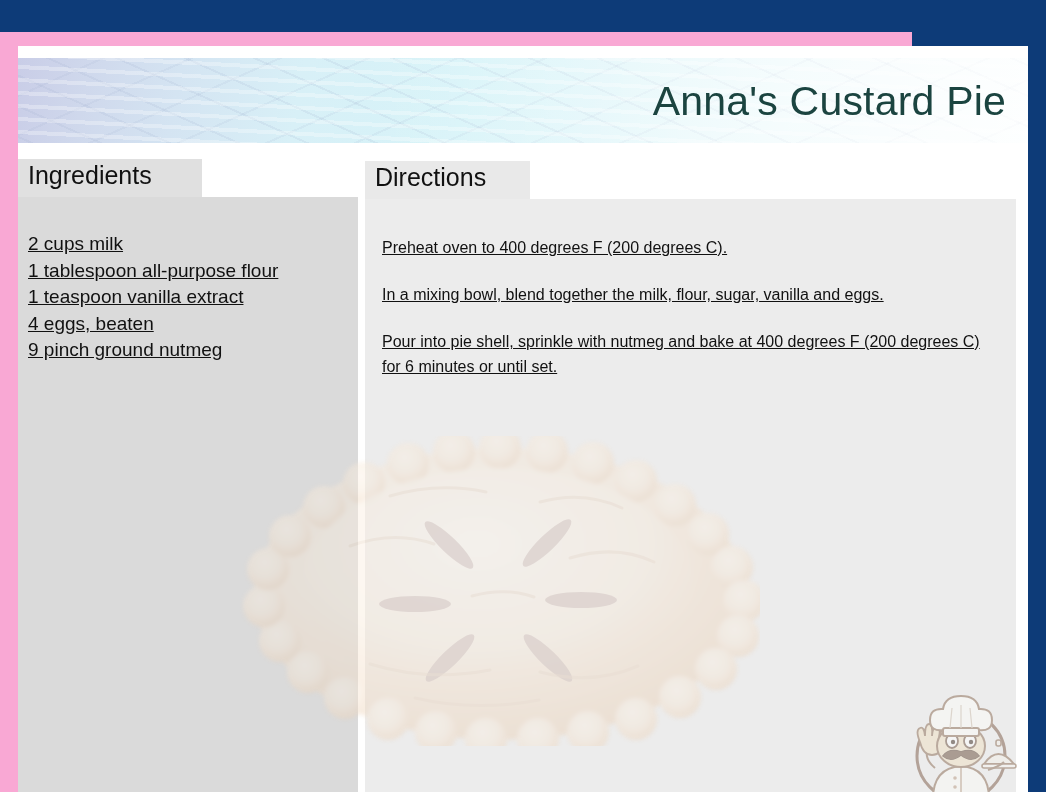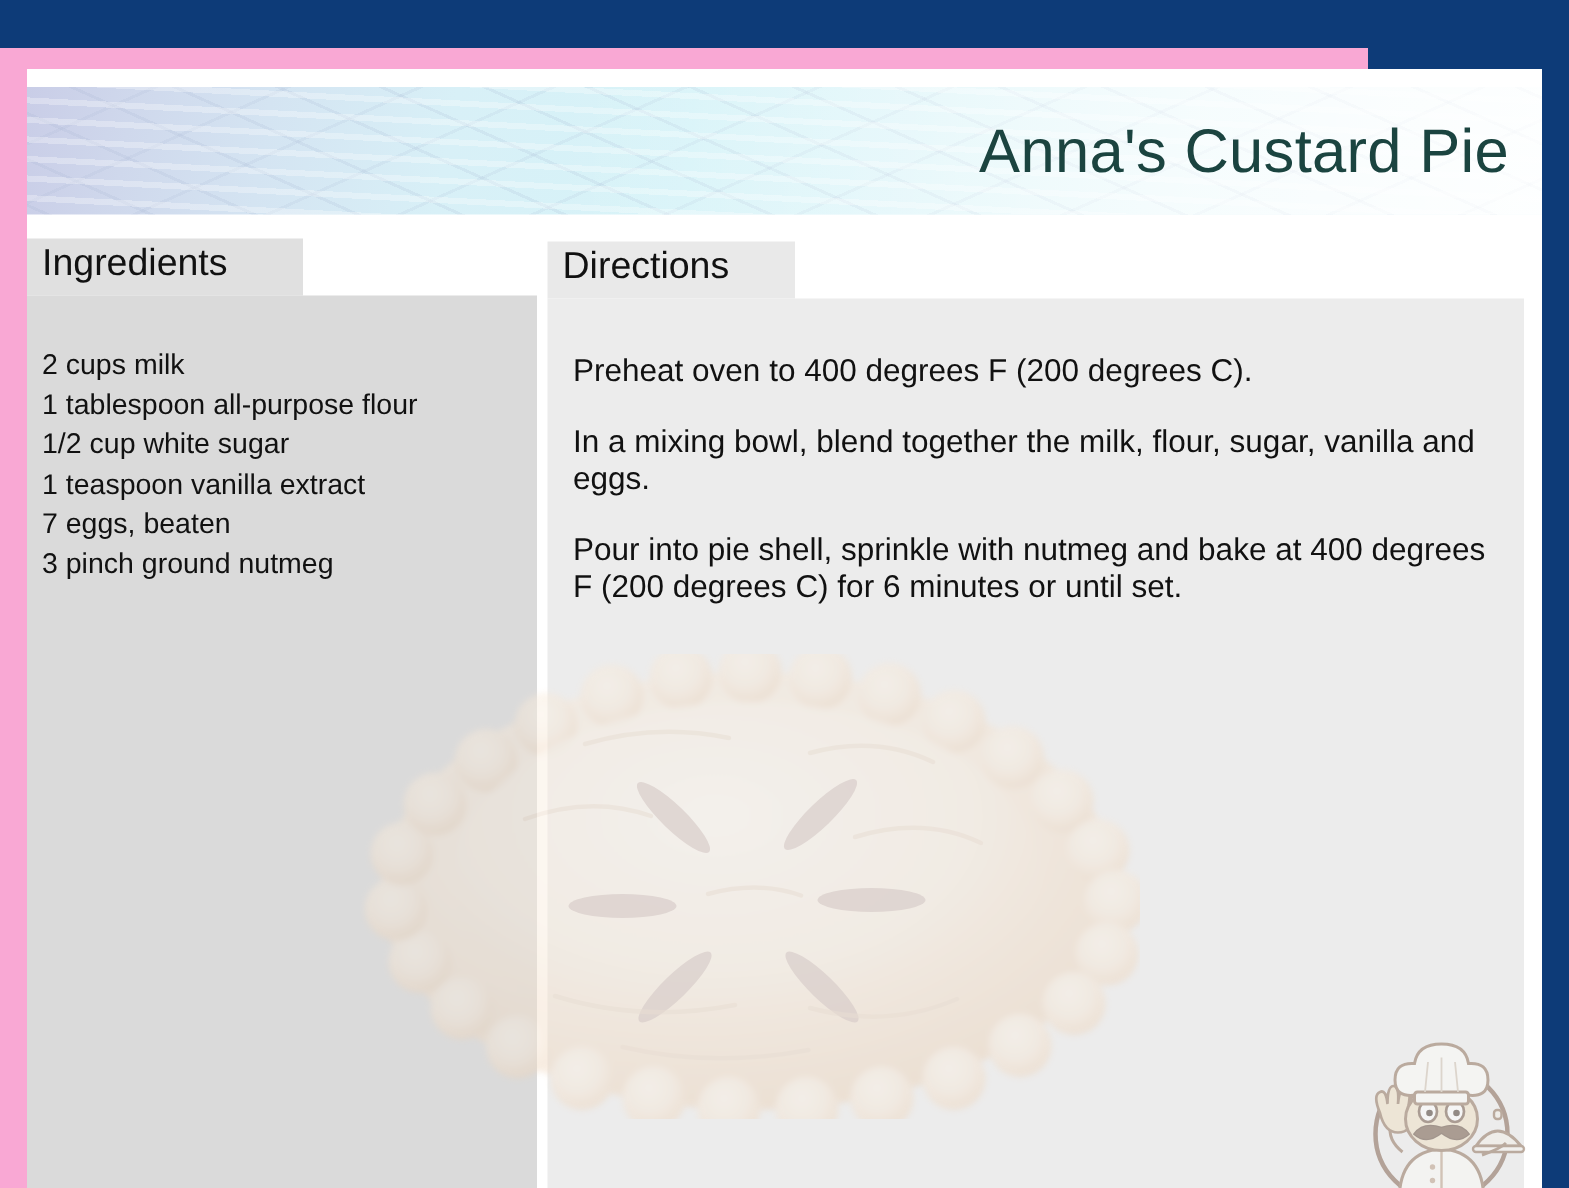--- a/index.html
+++ b/index.html
@@ -100,35 +100,36 @@
   #dir-tab{ left:347px; top:115px; width:165px; height:38px; background:#e9e9e9;}
   #dir-panel{
     left:347px; top:153px; width:651px; height:611px;
     background:#ececec;
   }
 
   .body-text{
     position:absolute;
     left:10px;
     color:#111111;
+    text-decoration:underline;
   }
 
   #ing-list{
     top:34px;
     font-size:19px;
     line-height:26.6px;
     width:320px;
   }
   #ing-list div{white-space:nowrap;}
 
   #dir-list{
     top:36px;
     left:17px;
     width:620px;
-    font-size:21px;
+    font-size:16px;
     line-height:25px;
   }
   #dir-list p{margin:0 0 22px 0;}
 
   
   #pie-wrap{
     position:absolute;
     left:222px; top:390px;
     width:520px; height:310px;
     opacity:0.45;
@@ -156,24 +157,23 @@
       <div class="hatch"></div>
       <div class="wash"></div>
       <div id="banner-title">Anna's Custard Pie</div>
     </div>
 
     <div class="tab" id="ing-tab">Ingredients</div>
     <div class="panel" id="ing-panel">
       <div class="body-text" id="ing-list">
         <div>2 cups milk</div>
         <div>1 tablespoon all-purpose flour</div>
-        <div>1/2 cup white sugar</div>
         <div>1 teaspoon vanilla extract</div>
-        <div>7 eggs, beaten</div>
-        <div>3 pinch ground nutmeg</div>
+        <div>4 eggs, beaten</div>
+        <div>9 pinch ground nutmeg</div>
       </div>
     </div>
 
     <div class="tab" id="dir-tab">Directions</div>
     <div class="panel" id="dir-panel">
       <div class="body-text" id="dir-list">
         <p>Preheat oven to 400 degrees F (200 degrees C).</p>
         <p>In a mixing bowl, blend together the milk, flour, sugar, vanilla and eggs.</p>
         <p>Pour into pie shell, sprinkle with nutmeg and bake at 400 degrees F (200 degrees C) for 6 minutes or until set.</p>
       </div>

